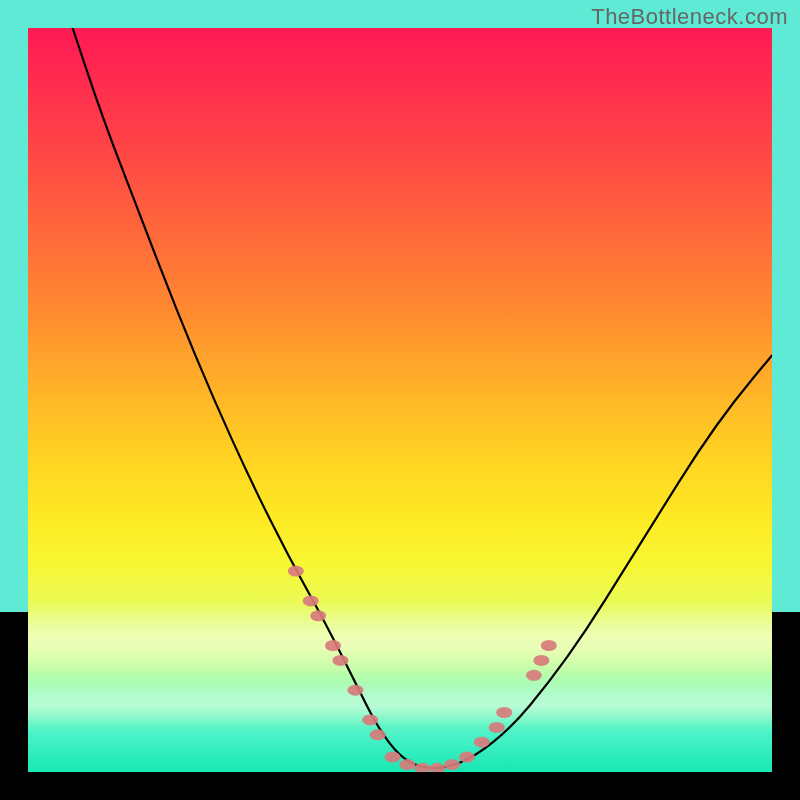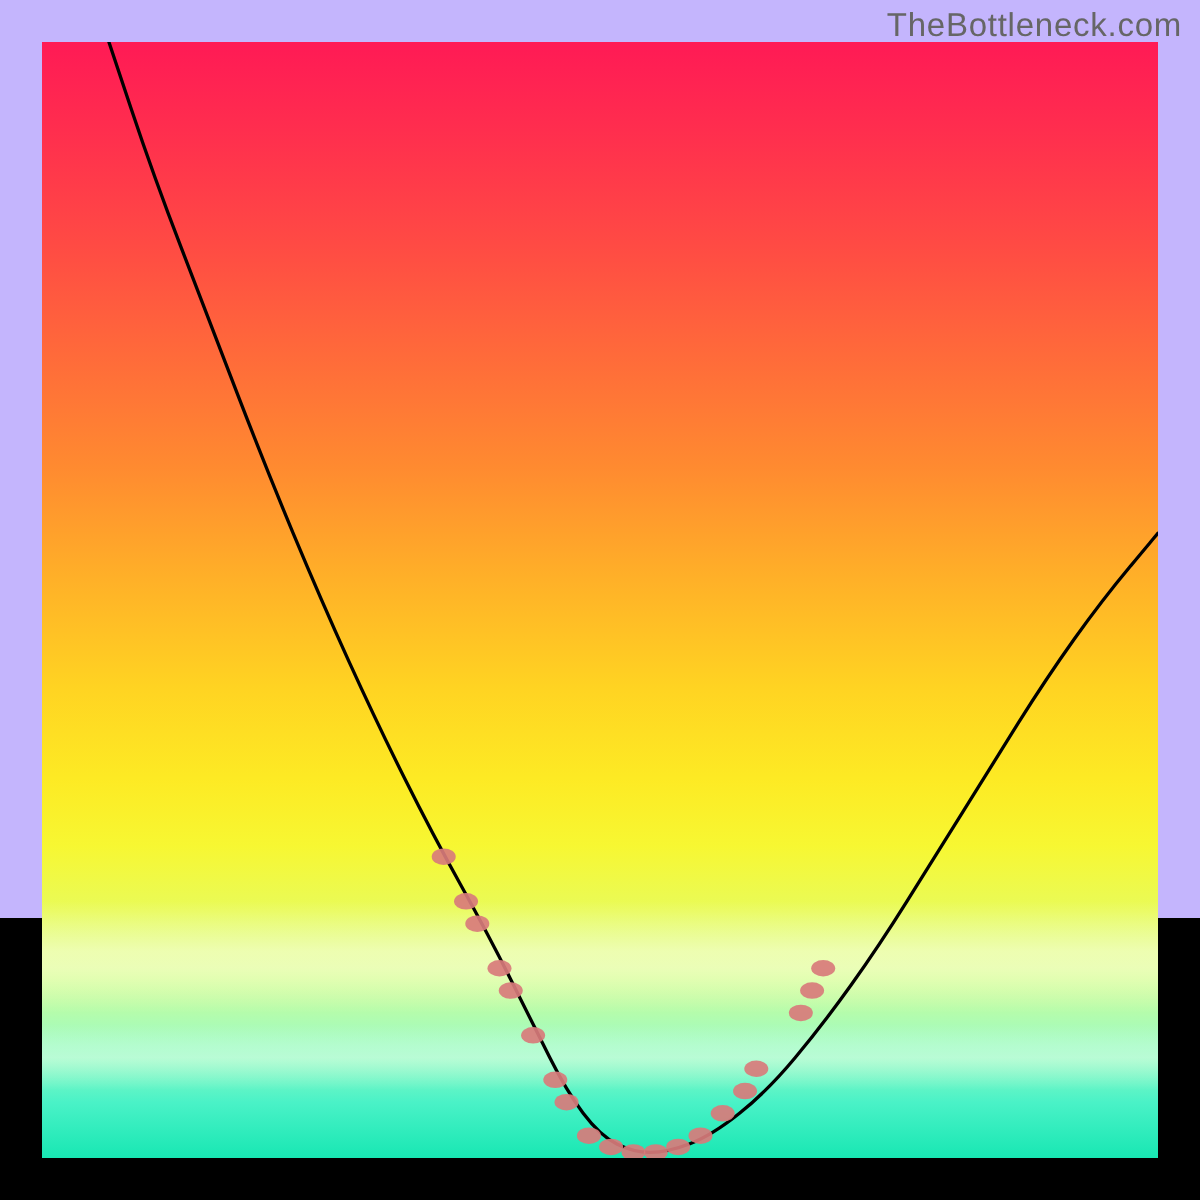--- a/index.html
+++ b/index.html
@@ -7,21 +7,21 @@
     padding: 0;
     width: 800px;
     height: 800px;
     background: #000;
     font-family: Arial, Helvetica, sans-serif;
   }
   .frame {
     position: relative;
     width: 800px;
     height: 612px;
-    background: #c4b5fd;
+    background: #5eead4;
   }
   .watermark {
     position: absolute;
     top: 4px;
     right: 12px;
     color: #666;
     font-size: 22px;
     font-weight: 500;
     letter-spacing: 0.5px;
     z-index: 10;

